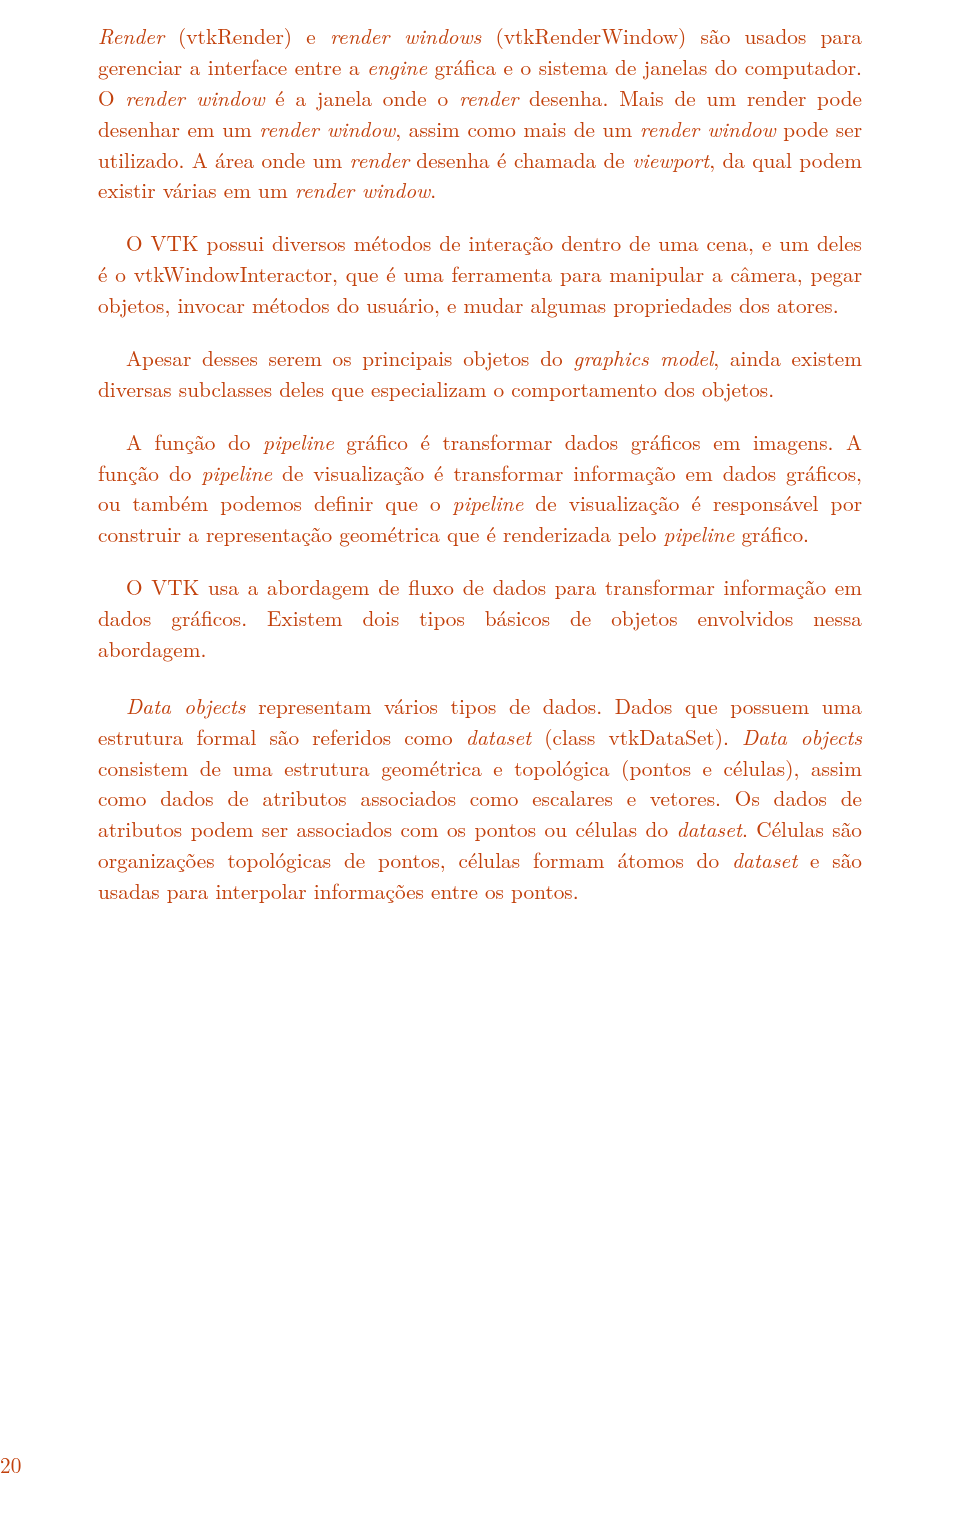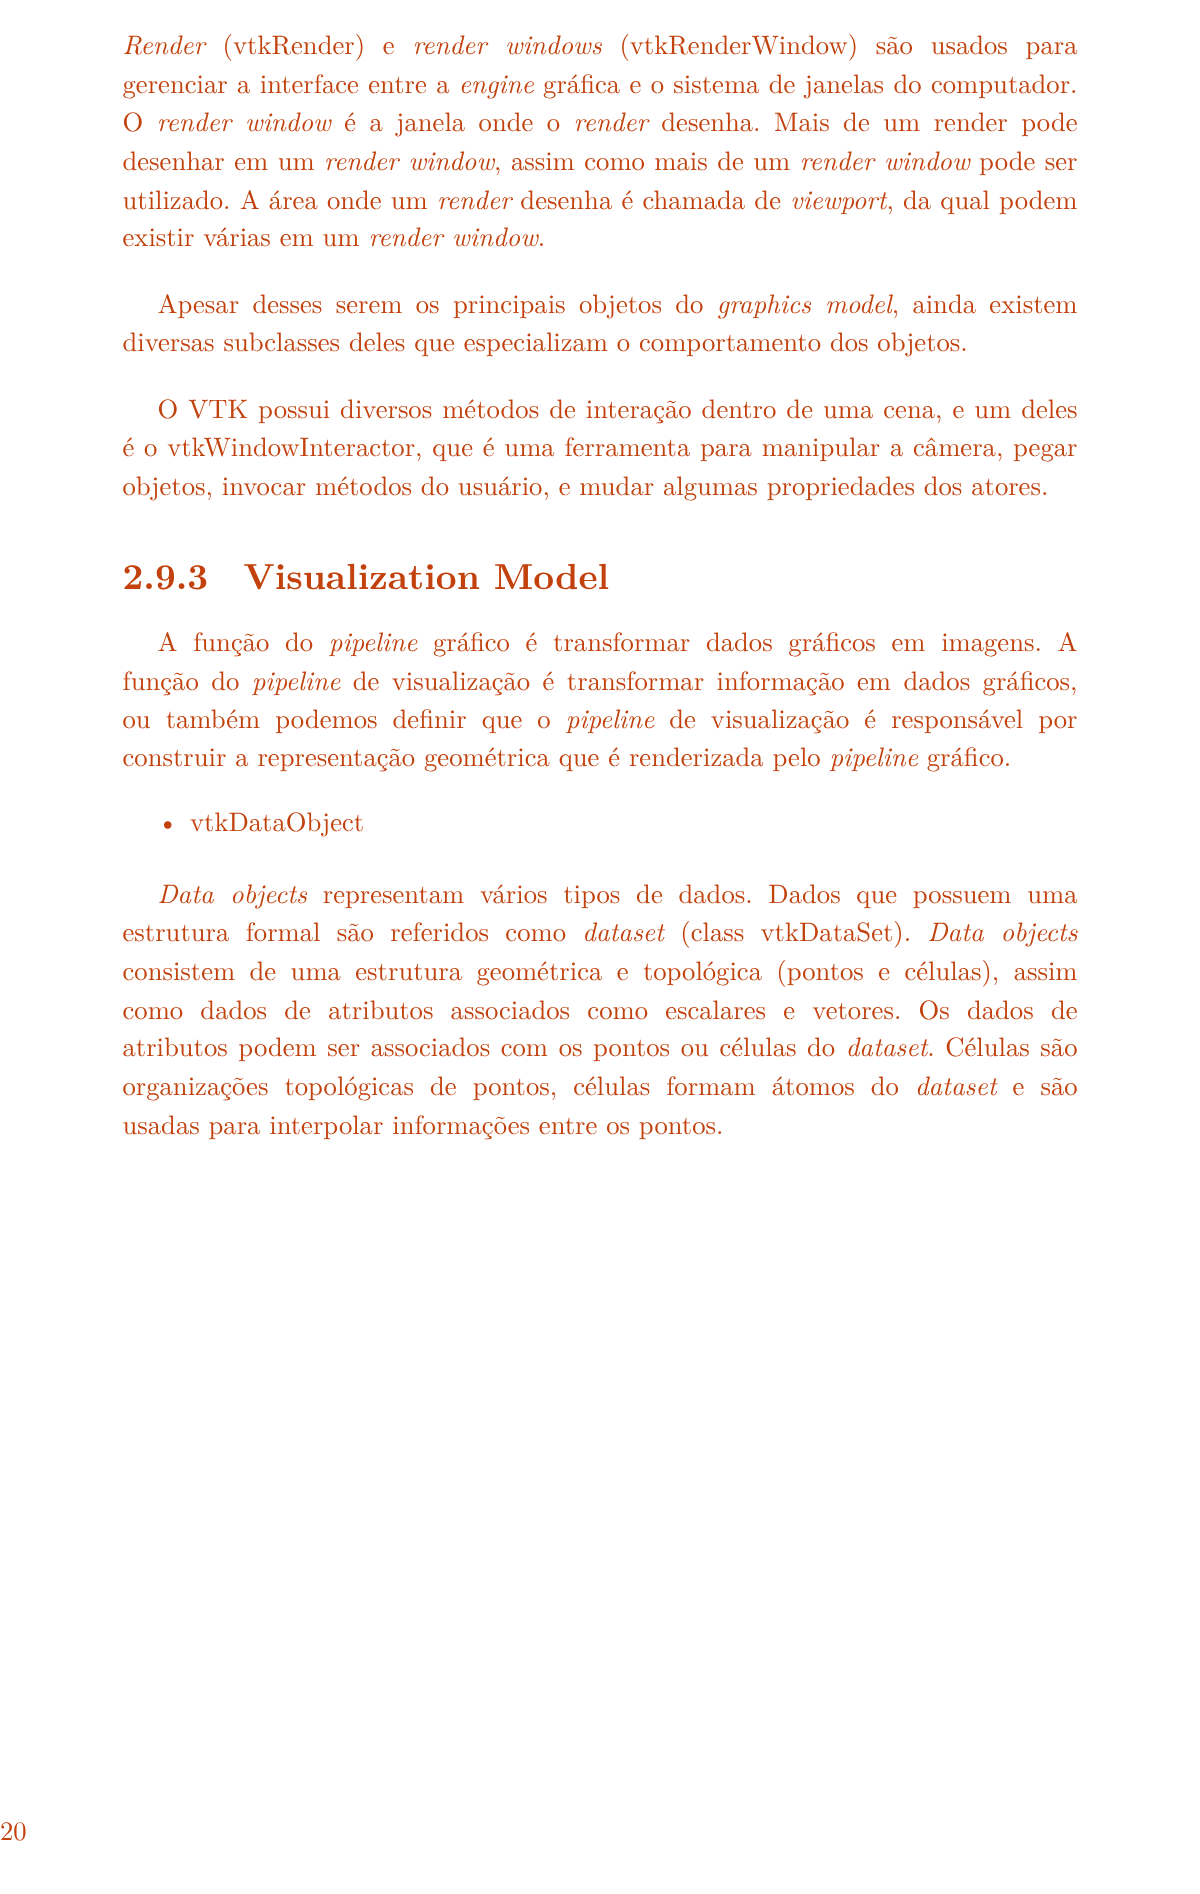--- a/index.html
+++ b/index.html
@@ -66,37 +66,34 @@
 </style>
 </head>
 <body>
 
 <div class="page">
 
   <p class="para first">
     <span class="it">Render</span><span> (vtkRender) e </span><span class="it">render windows</span><span> (vtkRenderWindow) são usados para gerenciar a interface entre a </span><span class="it">engine</span><span> gráfica e o sistema de janelas do computador. O </span><span class="it">render window</span><span> é a janela onde o </span><span class="it">render</span><span> desenha. Mais de um render pode desenhar em um </span><span class="it">render window</span><span>, assim como mais de um </span><span class="it">render window</span><span> pode ser utilizado. A área onde um </span><span class="it">render</span><span> desenha é chamada de </span><span class="it">viewport</span><span>, da qual podem existir várias em um </span><span class="it">render window</span><span>.</span>
   </p>
 
+  <p class="para indent">O VTK possui diversos métodos de interação dentro de uma cena, e um deles é o vtkWindowInteractor, que é uma ferramenta para manipular a câmera, pegar objetos, invocar métodos do usuário, e mudar algumas propriedades dos atores.</p>
+
   <p class="para indent">
     <span>Apesar desses serem os principais objetos do </span><span class="it">graphics model</span><span>, ainda existem diversas subclasses deles que especializam o comportamento dos objetos.</span>
   </p>
 
-  <p class="para indent">O VTK possui diversos métodos de interação dentro de uma cena, e um deles é o vtkWindowInteractor, que é uma ferramenta para manipular a câmera, pegar objetos, invocar métodos do usuário, e mudar algumas propriedades dos atores.</p>
-
-  <div class="heading">
-    <span class="num">2.9.3</span><span>Visualization Model</span>
-  </div>
 
   <p class="para indent">
     <span>A função do </span><span class="it">pipeline</span><span> gráfico é transformar dados gráficos em imagens. A função do </span><span class="it">pipeline</span><span> de visualização é transformar informação em dados gráficos, ou também podemos definir que o </span><span class="it">pipeline</span><span> de visualização é responsável por construir a representação geométrica que é renderizada pelo </span><span class="it">pipeline</span><span> gráfico.</span>
   </p>
 
+  <p class="para indent">O VTK usa a abordagem de fluxo de dados para transformar informação em dados gráficos. Existem dois tipos básicos de objetos envolvidos nessa abordagem.</p>
 
   <ul class="bullets">
-    <li>vtkDataObject</li>
   </ul>
 
   <p class="para indent">
     <span class="it">Data objects</span><span> representam vários tipos de dados. Dados que possuem uma estrutura formal são referidos como </span><span class="it">dataset</span><span> (class vtkDataSet). </span><span class="it">Data objects</span><span> consistem de uma estrutura geométrica e topológica (pontos e células), assim como dados de atributos associados como escalares e vetores. Os dados de atributos podem ser associados com os pontos ou células do </span><span class="it">dataset</span><span>. Células são organizações topológicas de pontos, células formam átomos do </span><span class="it">dataset</span><span> e são usadas para interpolar informações entre os pontos.</span>
   </p>
 
   <div class="pagenum">20</div>
 </div>
 
 </body></html>

